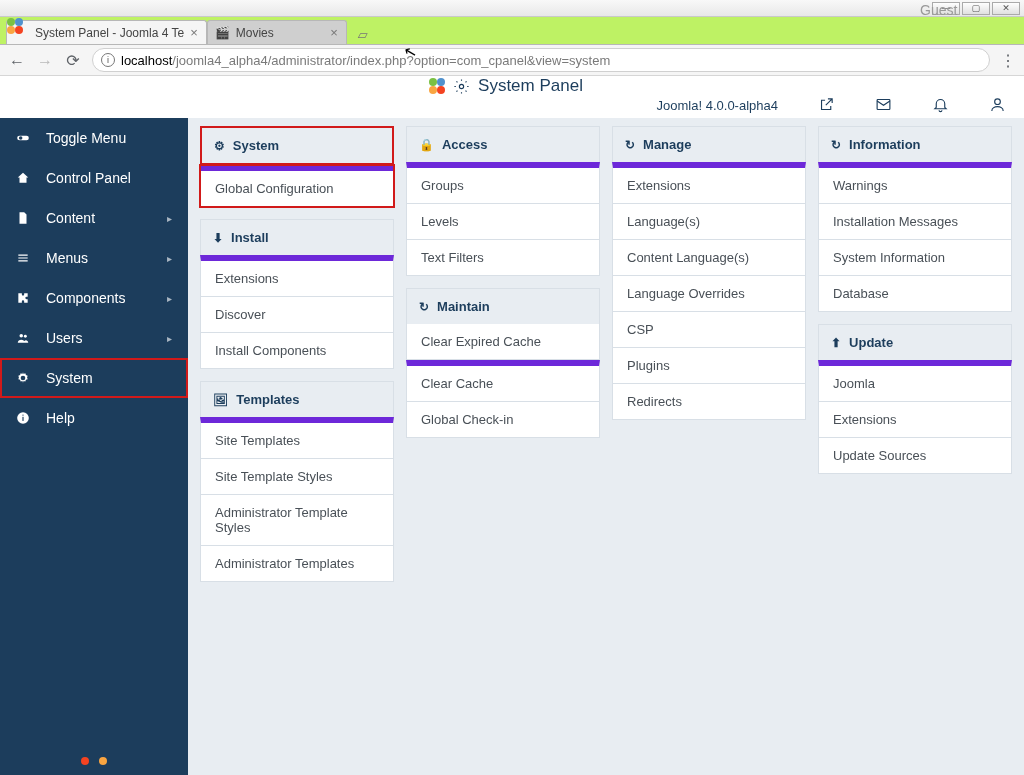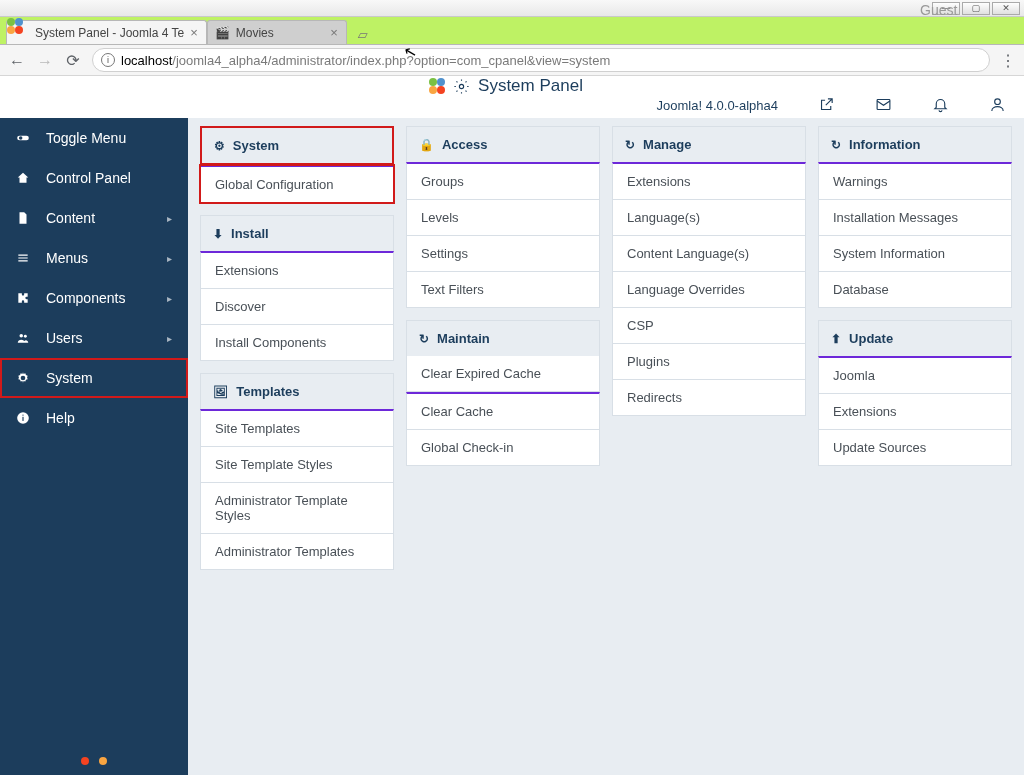--- a/index.html
+++ b/index.html
@@ -43,21 +43,21 @@
   .sb-item .chev { margin-left:auto; font-size:10px; color:#a9b6c2;}
   .sb-item.highlight { outline:2px solid #d11a1a; outline-offset:-2px;}
   .sb-icn { width:16px; text-align:center; display:inline-block;}
   .sb-footer { margin-top:auto; display:flex; justify-content:center; padding:14px 0 20px;}
   
   .content { flex:1; padding:8px 12px; display:flex; gap:12px; align-items:flex-start;}
   .col { flex:1; display:flex; flex-direction:column; gap:12px;}
   .card-hdr { background:#e8edf2; color:#1c3d5c; font-weight:700; font-size:13px; padding:10px 12px; display:flex; align-items:center; gap:8px; border:1px solid #d8dfe6; border-bottom:none;}
   .card-hdr.highlight { border:2px solid #d11a1a; border-bottom:2px solid #d11a1a;}
   .card-itm { background:#fff; border:1px solid #d8dfe6; border-top:none; padding:10px 14px; font-size:13px; color:#495057; cursor:pointer;}
-  .card-itm.first { border-top:2px solid #6d28d9;}
+  .card-itm.first { border-top:6px solid #6d28d9;}
   .card-itm.highlight { outline:2px solid #d11a1a; outline-offset:-1px;}
   .hdr-icn { font-size:12px; }
   
   
   .jlogo { width:22px; height:22px; position:relative;}
   .jlogo span{ position:absolute; width:8px; height:8px; border-radius:50%;}
   .jlogo .a{background:#f44321;top:0;left:0;} .jlogo .b{background:#f9a541;top:0;right:0;}
   .jlogo .c{background:#5091cd;bottom:0;left:0;} .jlogo .d{background:#7ac143;bottom:0;right:0;}
   
   svg { display:block; }
@@ -247,21 +247,20 @@
           </div>
         </div>
         <div class="col">
           <div>
             <div class="card-hdr">
               <span class="hdr-icn">🔒</span>
               <span>Access</span>
             </div>
             <div class="card-itm first">Groups</div>
             <div class="card-itm">Levels</div>
-            <div class="card-itm">Settings</div>
             <div class="card-itm">Text Filters</div>
           </div>
           <div>
             <div class="card-hdr">
               <span class="hdr-icn">↻</span>
               <span>Maintain</span>
             </div>
             <div class="card-itm">Clear Expired Cache</div>
             <div class="card-itm first">Clear Cache</div>
             <div class="card-itm">Global Check-in</div>

